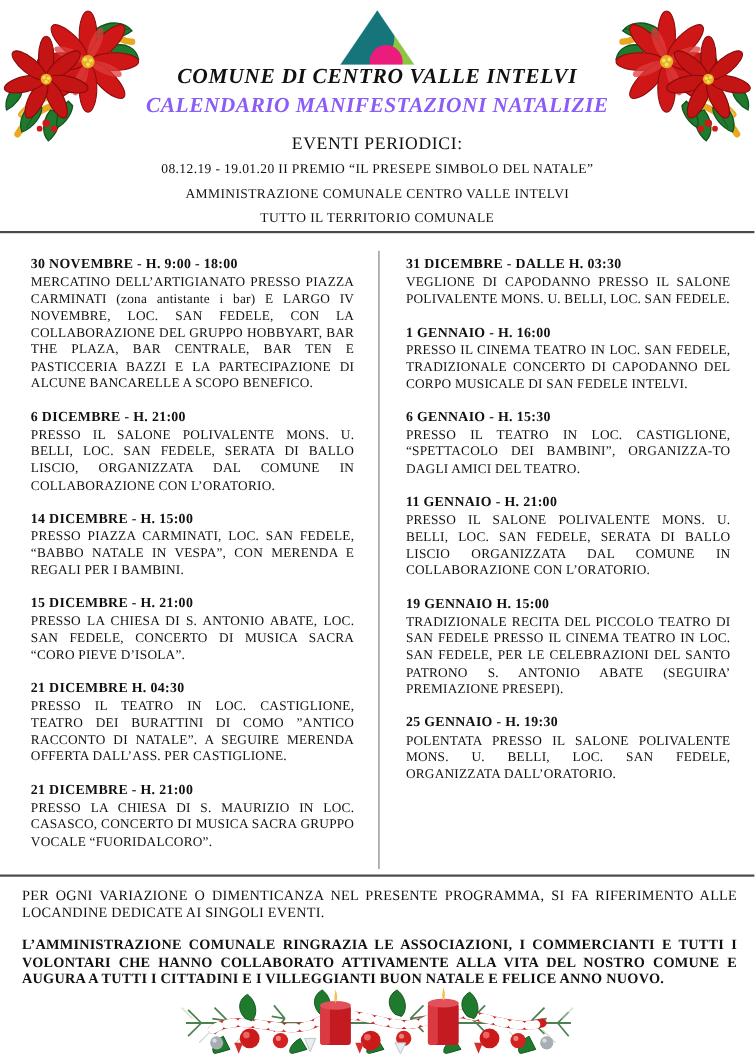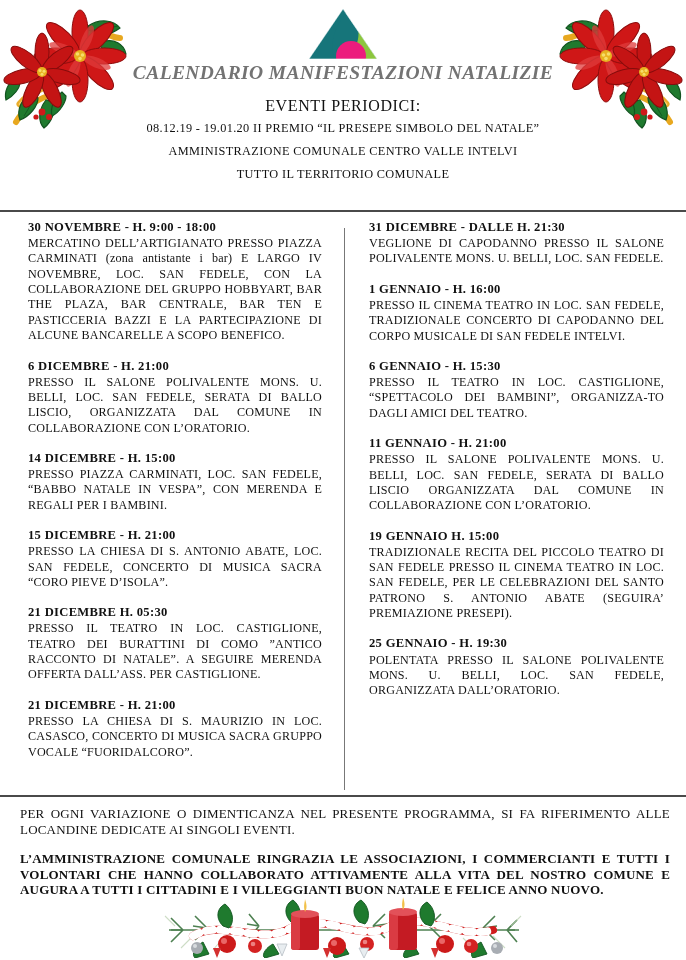--- a/index.html
+++ b/index.html
@@ -49,21 +49,21 @@
     font-style: italic;
     letter-spacing: 0.6px;
     color: #111111;
     line-height: 1.25;
   }
   .title-sub {
     font-size: 19.5px;
     font-weight: bold;
     font-style: italic;
     letter-spacing: 0.4px;
-    color: #737373;
+    color: #8b5cf6;
     line-height: 1.35;
     margin-top: 2px;
   }
   .periodici-label {
     font-size: 16px;
     font-weight: normal;
     letter-spacing: 0.6px;
     margin-top: 11px;
   }
   .periodici-line {
@@ -95,21 +95,21 @@
     top: 228px;
     left: 344px;
     width: 1px;
     height: 562px;
     background: #777777;
   }
 
   
   .columns {
     position: absolute;
-    top: 219px;
+    top: 232px;
     left: 0;
     right: 0;
     display: flex;
   }
   .col {
     box-sizing: border-box;
   }
   .col.left  { width: 344px; padding: 0 22px 0 28px; }
   .col.right { width: 342px; padding: 0 22px 0 25px; }
 
@@ -322,20 +322,21 @@
       <rect x="0" y="0" width="80" height="56" fill="#16757a"></rect>
       <path d="M44 0 L80 0 L80 56 L40 56 C62 40 58 14 44 0 Z" fill="#8cc63e"></path>
       <circle cx="48" cy="50" r="15" fill="#ec1c7d"></circle>
       <path d="M40 3 L46 3 C30 22 26 40 32 53 L6 53 Z" fill="#16757a"></path>
     </g>
     <path d="M40 3 L74 53 L6 53 Z" fill="none" stroke="#ffffff" stroke-width="0.6"></path>
   </svg>
 </div>
 
 <div class="header">
+  <div class="title-main">COMUNE DI CENTRO VALLE INTELVI</div>
   <div class="title-sub">CALENDARIO MANIFESTAZIONI NATALIZIE</div>
   <div class="periodici-label">EVENTI PERIODICI:</div>
   <div class="periodici-line">08.12.19 - 19.01.20  II PREMIO “IL PRESEPE SIMBOLO DEL NATALE”</div>
   <div class="periodici-line">AMMINISTRAZIONE COMUNALE CENTRO VALLE INTELVI</div>
   <div class="periodici-line">TUTTO IL TERRITORIO COMUNALE</div>
 </div>
 
 <div class="rule-top"></div>
 <div class="col-divider"></div>
 
@@ -352,32 +353,32 @@
     </div>
     <div class="event">
       <div class="event-date">14 DICEMBRE - H. 15:00</div>
       <div class="event-body">PRESSO PIAZZA CARMINATI, LOC. SAN FEDELE, “BABBO NATALE IN VESPA”, CON MERENDA E REGALI PER I BAMBINI.</div>
     </div>
     <div class="event">
       <div class="event-date">15 DICEMBRE -  H. 21:00</div>
       <div class="event-body">PRESSO LA CHIESA DI S. ANTONIO ABATE, LOC. SAN FEDELE, CONCERTO DI MUSICA SACRA “CORO PIEVE D’ISOLA”.</div>
     </div>
     <div class="event">
-      <div class="event-date">21 DICEMBRE H. 05:30</div>
+      <div class="event-date">21 DICEMBRE H. 04:30</div>
       <div class="event-body">PRESSO IL TEATRO IN LOC. CASTIGLIONE, TEATRO DEI BURATTINI DI COMO ”ANTICO RACCONTO DI NATALE”. A SEGUIRE MERENDA OFFERTA DALL’ASS. PER CASTIGLIONE.</div>
     </div>
     <div class="event">
       <div class="event-date">21 DICEMBRE -  H. 21:00</div>
       <div class="event-body">PRESSO LA CHIESA DI S. MAURIZIO IN LOC. CASASCO, CONCERTO DI MUSICA SACRA GRUPPO VOCALE “FUORIDALCORO”.</div>
     </div>
   </div>
 
   <div class="col right">
     <div class="event">
-      <div class="event-date">31 DICEMBRE - DALLE H. 21:30</div>
+      <div class="event-date">31 DICEMBRE - DALLE H. 03:30</div>
       <div class="event-body">VEGLIONE DI CAPODANNO PRESSO IL SALONE POLIVALENTE MONS. U. BELLI, LOC. SAN FEDELE.</div>
     </div>
     <div class="event">
       <div class="event-date">1 GENNAIO - H. 16:00</div>
       <div class="event-body">PRESSO IL CINEMA TEATRO IN LOC. SAN FEDELE, TRADIZIONALE CONCERTO DI CAPODANNO DEL CORPO MUSICALE DI SAN FEDELE INTELVI.</div>
     </div>
     <div class="event">
       <div class="event-date">6 GENNAIO - H. 15:30</div>
       <div class="event-body">PRESSO IL TEATRO IN LOC. CASTIGLIONE, “SPETTACOLO DEI BAMBINI”, ORGANIZZA-TO DAGLI AMICI DEL TEATRO.</div>
     </div>

